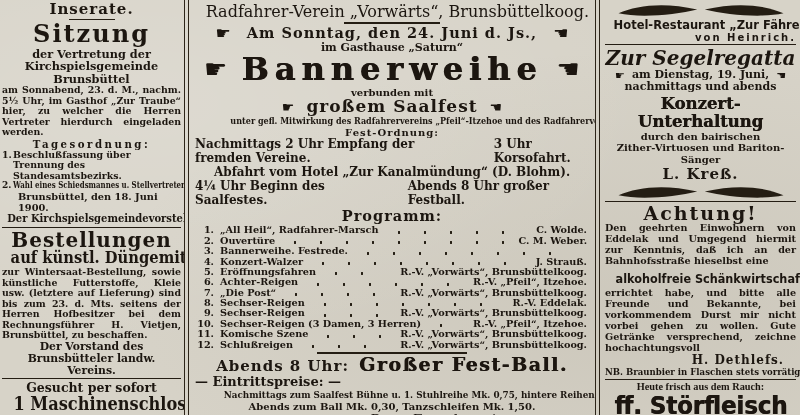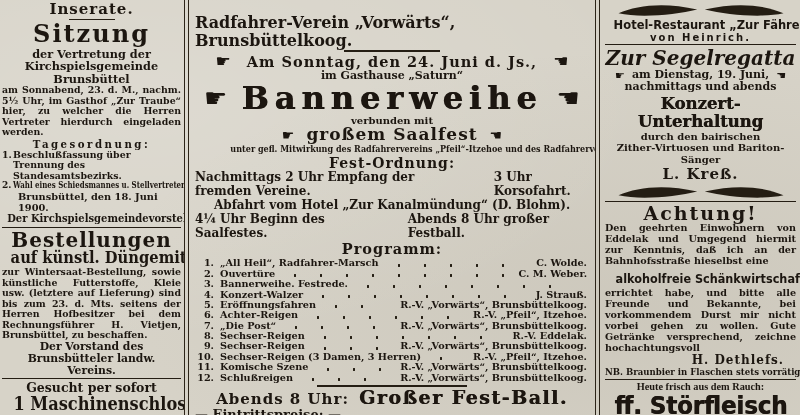--- a/index.html
+++ b/index.html
@@ -41,32 +41,32 @@
   .place-date { font-size:9.8px; font-weight:bold; padding-left:16px; line-height:1.15; }
   .kirch-sig { font-size:10.5px; font-weight:bold; text-align:center; line-height:1.1; }
   .best-title1 { font-size:20px; font-weight:bold; text-align:center; line-height:1.02; letter-spacing:1px; }
   .best-title2 { font-size:16px; font-weight:bold; text-align:center; line-height:1.05; }
   .best-sig { font-size:10.8px; font-weight:bold; text-align:center; line-height:1.1; }
   .gesucht-line { font-size:12.5px; font-weight:bold; text-align:center; line-height:1.1; margin-top:1px; }
   .gesucht-title { font-size:18px; font-weight:bold; text-align:center; line-height:1.05; }
   .company1 { font-size:9.4px; font-weight:bold; text-align:center; line-height:1.1; }
 
   
-  .mid-title { font-size:16px; font-weight:bold; text-align:left; line-height:1.1; margin-top:12px; }
+  .mid-title { font-size:16px; font-weight:normal; text-align:right; line-height:1.1; margin-top:1px; }
   .mid-title-rule { width:96px; border:none; border-top:2px solid #241d13; margin:1px auto 1px; }
   .date-row { display:flex; justify-content:center; align-items:center; gap:16px; }
   .date-text { font-size:14.5px; font-weight:bold; letter-spacing:1px; line-height:1.1; }
   .venue { font-size:11px; font-weight:bold; text-align:center; line-height:1.05; }
   .banner-row { display:flex; justify-content:center; align-items:center; gap:14px; line-height:1; }
   .banner-title { font-size:32px; font-weight:bold; letter-spacing:6px; line-height:1.02; text-shadow:0.8px 0 0 currentColor; }
   .verbunden { font-size:10px; font-weight:bold; text-align:center; line-height:1.1; margin-top:1px; }
   .saalfest-row { display:flex; justify-content:center; align-items:center; gap:12px; }
   .saalfest-title { font-size:17px; font-weight:bold; letter-spacing:1px; line-height:1.05; }
   .cooperation { font-size:9.4px; font-weight:bold; text-align:center; line-height:1.1; }
-  .festordnung { font-size:14px; font-weight:bold; text-align:center; letter-spacing:1px; line-height:1.1; margin-top:1px; }
+  .festordnung { font-size:10px; font-weight:bold; text-align:center; letter-spacing:1px; line-height:1.1; margin-top:1px; }
   .fest-row { display:flex; justify-content:center; gap:28px; font-size:12px; font-weight:bold; line-height:1.16; }
   .programm { font-size:14.5px; font-weight:bold; text-align:center; letter-spacing:1px; line-height:1.1; margin:1px 0; }
   .prog-row { display:flex; align-items:baseline; font-size:9.7px; font-weight:bold; line-height:1.07; padding:0 2px; }
   .prog-no { width:17px; text-align:right; margin-right:6px; flex:none; }
   .prog-piece { flex:none; }
   .prog-by { flex:none; margin-left:6px; }
   .leader { flex:1; align-self:flex-end; height:3px; margin:0 7px 2px;
     background-image:radial-gradient(circle, #241d13 1.1px, transparent 1.4px);
     background-size:26px 3px; background-repeat:repeat-x; background-position:0 100%; }
   .prog-row:nth-of-type(3) .leader { visibility:hidden; }
@@ -74,21 +74,21 @@
   .ball-row { text-align:center; line-height:1.1; }
   .ball-prefix { font-size:15px; font-weight:bold; letter-spacing:1px; margin-right:10px; }
   .ball-title { font-size:19px; font-weight:bold; letter-spacing:1.5px; text-shadow:0.5px 0 0 currentColor; }
   .prices-label { font-size:13px; font-weight:bold; text-align:left; line-height:1.1; }
   .price-line { font-size:10px; font-weight:bold; text-align:center; line-height:1.15; }
   .festkomitee { font-size:13.5px; letter-spacing:3px; text-align:right; padding-right:52px; line-height:1.1; }
 
   
   .swash { display:block; margin:1px auto 0; }
   .hotel-title { font-family:"DejaVu Sans", sans-serif; font-size:12.5px; font-weight:bold; text-align:center; line-height:1.15; }
-  .hotel-sub { font-family:"DejaVu Sans", sans-serif; font-size:10px; font-weight:bold; text-align:center; letter-spacing:2px; line-height:1.1; }
+  .hotel-sub { font-family:"DejaVu Sans", sans-serif; font-size:10px; font-weight:bold; text-align:right; letter-spacing:2px; line-height:1.1; }
   .regatta-title { font-size:20px; font-weight:bold; font-style:italic; text-align:center; line-height:1.1; margin-top:2px; }
   .regatta-date-row { display:flex; justify-content:center; align-items:center; gap:7px; }
   .regatta-date { font-size:11px; font-weight:bold; line-height:1.1; }
   .regatta-time { font-size:11px; font-weight:bold; text-align:center; line-height:1.1; }
   .konzert-title { font-size:16.5px; font-weight:bold; text-align:center; line-height:1.1; text-shadow:0.4px 0 0 currentColor; margin-top:1px; }
   .konzert-sub { font-size:10px; font-weight:bold; text-align:center; line-height:1.15; }
   .konzert-artist { font-size:15px; font-weight:bold; text-align:center; letter-spacing:1px; line-height:1.15; margin-top:1px; }
   .achtung-title { font-size:19px; font-weight:bold; text-align:center; letter-spacing:2px; line-height:1.1; }
   .right-body { font-size:9.6px; font-weight:bold; text-align:justify; line-height:1.14; }
   .alkohol { text-align:center; line-height:1.2; margin:1px 0; }

